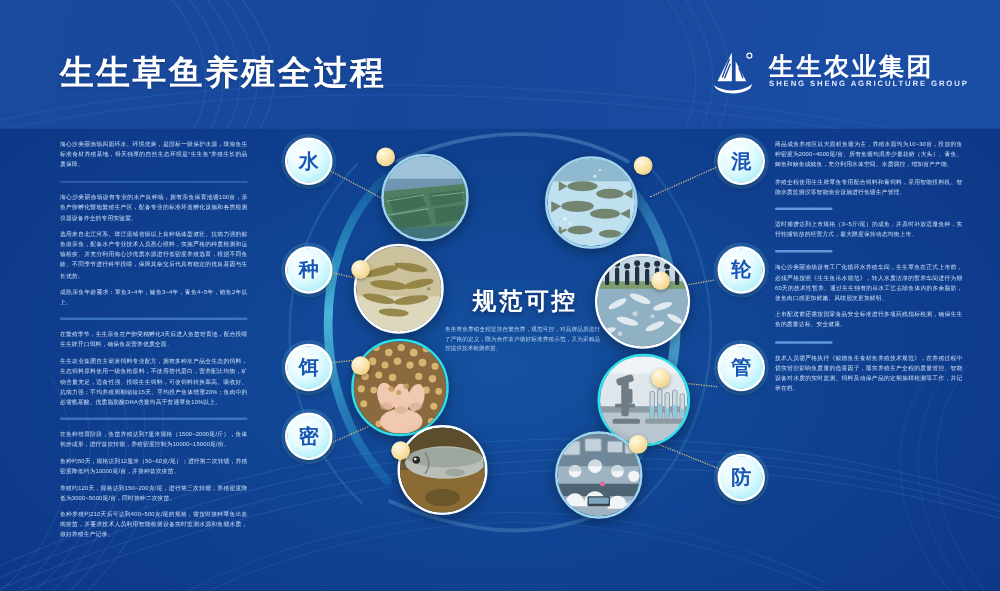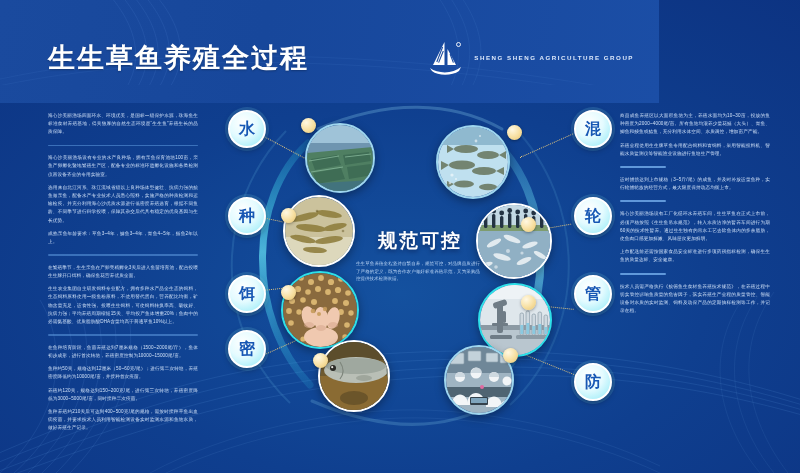--- a/index.html
+++ b/index.html
@@ -11,21 +11,21 @@
   #stage{
     position:relative;width:800px;height:473px;overflow:hidden;
     background:
       radial-gradient(ellipse 680px 420px at 50% 62%, #14519f 0%, #0f3f8f 45%, #0c3180 100%);
   }
   
   .wavefield{position:absolute;inset:0;pointer-events:none;}
   .wavefield svg{position:absolute;width:100%;height:100%;}
   
   #header{
-    position:absolute;left:0;top:0;width:659px;height:103px;
+    position:absolute;left:0;top:0;width:800px;height:103px;
     background:linear-gradient(100deg,#1a4a9e 0%, #17479b 40%, #1b4ea6 100%);
     overflow:hidden;
   }
   #header .hdrwaves{position:absolute;inset:0;}
   #title{
     position:absolute;left:48px;top:45px;
     font-size:27px;font-weight:bold;color:#ffffff;
     letter-spacing:2px;line-height:1;
     text-shadow:0 1px 2px rgba(0,0,0,.25);
     white-space:nowrap;
@@ -161,20 +161,21 @@
         <path d="M22.5 11 L31 27 L22.5 27 Z" fill="#ffffff"></path>
         <g stroke="#1a4a9e" stroke-width="1.1" fill="none">
           <path d="M17.6 9 L11.8 24"></path>
             <path d="M18.3 13 L13.6 24.6"></path>
           <path d="M25.1 16 L28.4 24.6"></path>
         </g>
         <path d="M5 30 C13 36 28 36 36 29 L34 33 C27 38 13 38 7 33 Z" fill="#ffffff"></path>
         <circle cx="33.5" cy="6.5" r="2" fill="none" stroke="#ffffff" stroke-width="0.9"></circle>
       </svg>
       <div class="words">
+        <div class="cn">生生农业集团</div>
         <div class="en">SHENG SHENG AGRICULTURE GROUP</div>
       </div>
     </div>
   </div>
 
   <div class="col" id="colL">
     <div class="blk">
       <p>海心沙美丽渔场四面环水、环境优美，是国标一级保护水源，珠海鱼生标准食材养殖基地，得天独厚的自然生态环境是“生生鱼”养殖生长的品质保障。</p>
     </div>
     <div class="rule wide"></div>

